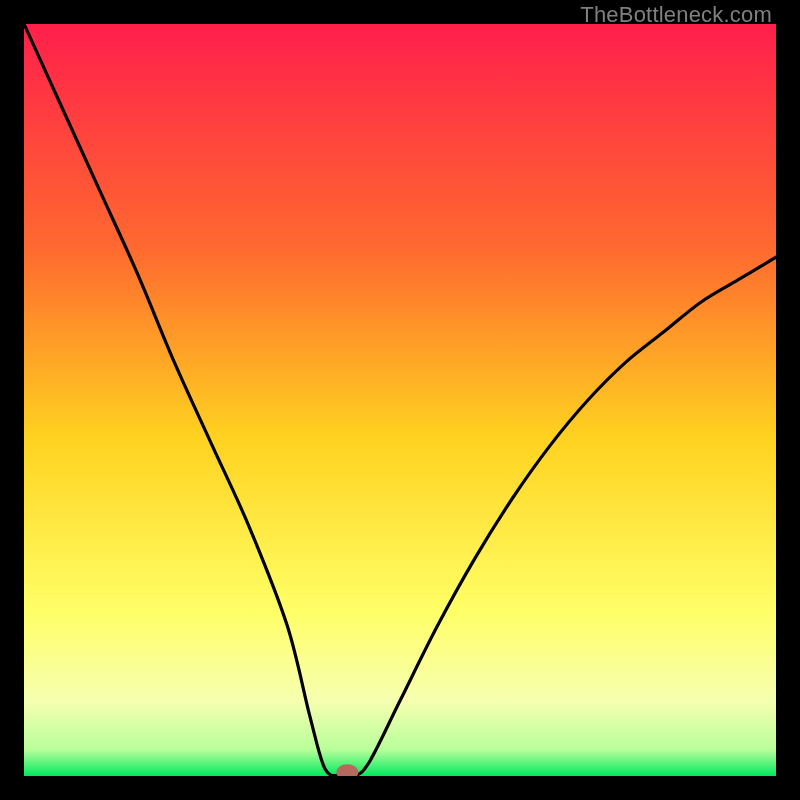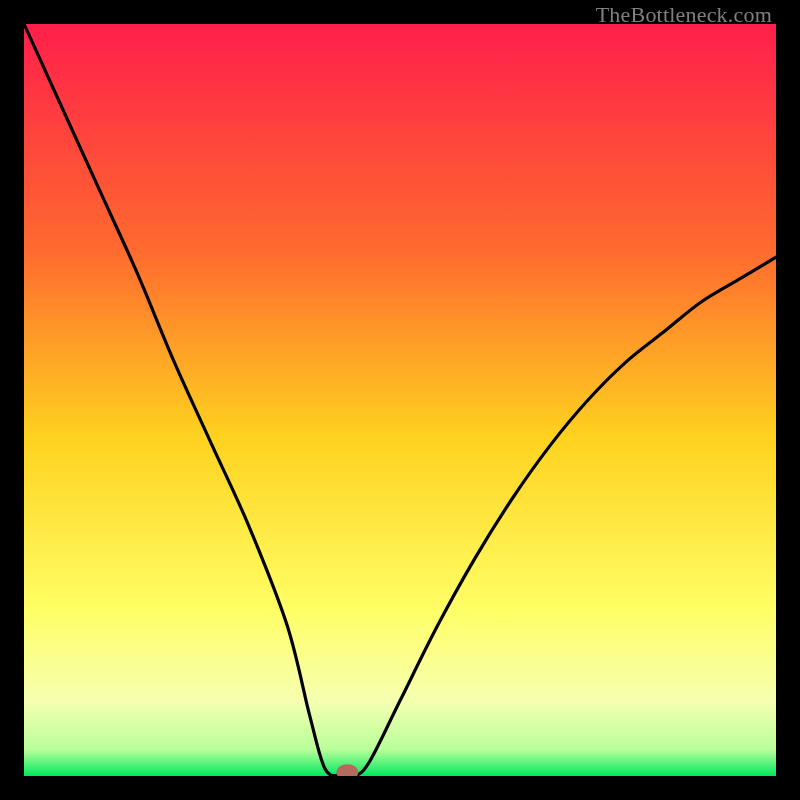--- a/index.html
+++ b/index.html
@@ -22,21 +22,21 @@
     position: absolute;
     left: 0;
     top: 0;
     width: 752px;
     height: 752px;
   }
   .watermark {
     position: absolute;
     top: 2px;
     right: 28px;
-    font-family: Liberation Serif, serif;
+    font-family: Liberation Sans, sans-serif;
     font-size: 22px;
     color: #808080;
     letter-spacing: 0.2px;
   }
   svg { display:block; }
 </style>
 </head>
 <body>
 
 <div class="watermark">TheBottleneck.com</div>

